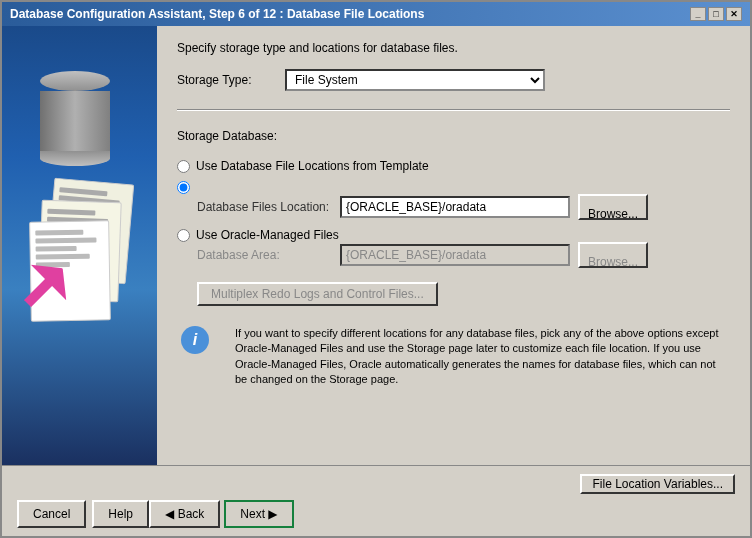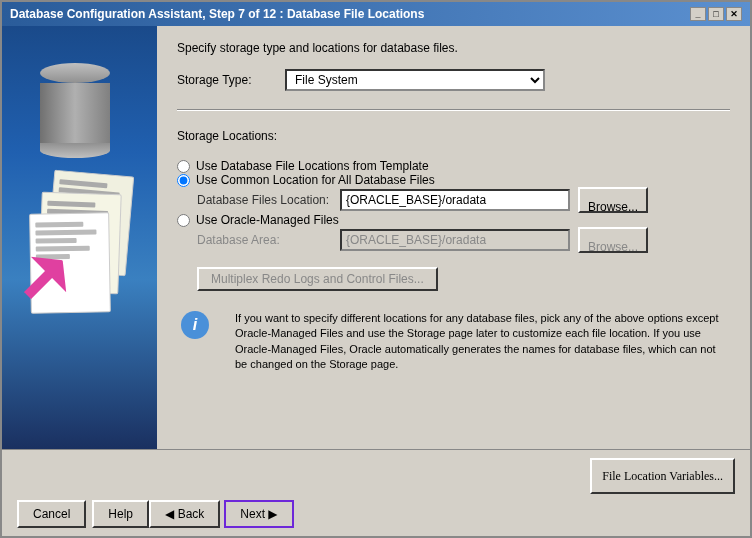--- a/index.html
+++ b/index.html
@@ -167,20 +167,21 @@
     }
     .storage-locations-label {
       font-size: 12px;
       color: #000;
       margin-top: 4px;
       margin-bottom: 6px;
     }
     .radio-group {
       display: flex;
       flex-direction: column;
+      gap: 8px;
     }
     .radio-item {
       display: flex;
       align-items: center;
       gap: 6px;
       font-size: 12px;
     }
     .radio-item input[type="radio"] {
       margin: 0;
       cursor: pointer;
@@ -269,29 +270,28 @@
       display: flex;
       flex-direction: column;
       gap: 6px;
       flex-shrink: 0;
     }
     .file-location-row {
       display: flex;
       justify-content: flex-end;
     }
     .file-location-btn {
-      height: 36px;
+      height: 20px;
       padding: 1px 10px;
       background: #d4d0c8;
       border: 2px outset #fff;
       border-right-color: #888;
       border-bottom-color: #888;
       font-size: 12px;
       cursor: pointer;
-      font-family: Liberation Serif, serif;
     }
     .nav-row {
       display: flex;
       justify-content: flex-start;
       align-items: center;
     }
     .nav-left {
       display: flex;
       gap: 6px;
     }
@@ -305,37 +305,37 @@
       padding: 2px 14px;
       background: #d4d0c8;
       border: 2px outset #fff;
       border-right-color: #888;
       border-bottom-color: #888;
       font-size: 12px;
       cursor: pointer;
     }
     .nav-btn.next-btn {
       background: #d4d0c8;
-      border: 2px solid #6d28d9;
+      border: 2px solid #15803d;
       font-weight: normal;
     }
     .divider-inset {
       border: none;
       border-top: 1px solid #888;
       border-bottom: 1px solid #fff;
       margin: 4px 0;
     }
   </style>
 </head>
 <body>
 
 <div class="window">
 
   <div class="title-bar">
-    <span>Database Configuration Assistant, Step 7 of 12 : Database File Locations</span>
+    <span>Database Configuration Assistant, Step 6 of 12 : Database File Locations</span>
     <div class="title-bar-buttons">
       <div class="title-bar-btn">_</div>
       <div class="title-bar-btn">□</div>
       <div class="title-bar-btn">✕</div>
     </div>
   </div>
 
   <div class="main-content">
 
     <div class="left-panel">
@@ -388,33 +388,32 @@
         <span class="field-label">Storage Type:</span>
         <select class="dropdown">
           <option>File System</option>
           <option>ASM</option>
           <option>Raw Devices</option>
         </select>
       </div>
 
       <hr class="divider-inset">
 
-      <div class="storage-locations-label">Storage Locations:</div>
+      <div class="storage-locations-label">Storage Database:</div>
 
       <div class="radio-group">
 
         <div class="radio-item">
           <input type="radio" name="storage_loc" style="">
           <label>Use Database File Locations from Template</label>
         </div>
 
         <div>
           <div class="radio-item">
             <input type="radio" name="storage_loc" checked="" style="">
-            <label>Use Common Location for All Database Files</label>
           </div>
           <div class="sub-field">
             <span class="sub-label">Database Files Location:</span>
             <input type="text" class="text-input" value="{ORACLE_BASE}/oradata" style="">
             <button class="browse-btn">Browse...</button>
           </div>
         </div>
 
         <div>
           <div class="radio-item">

